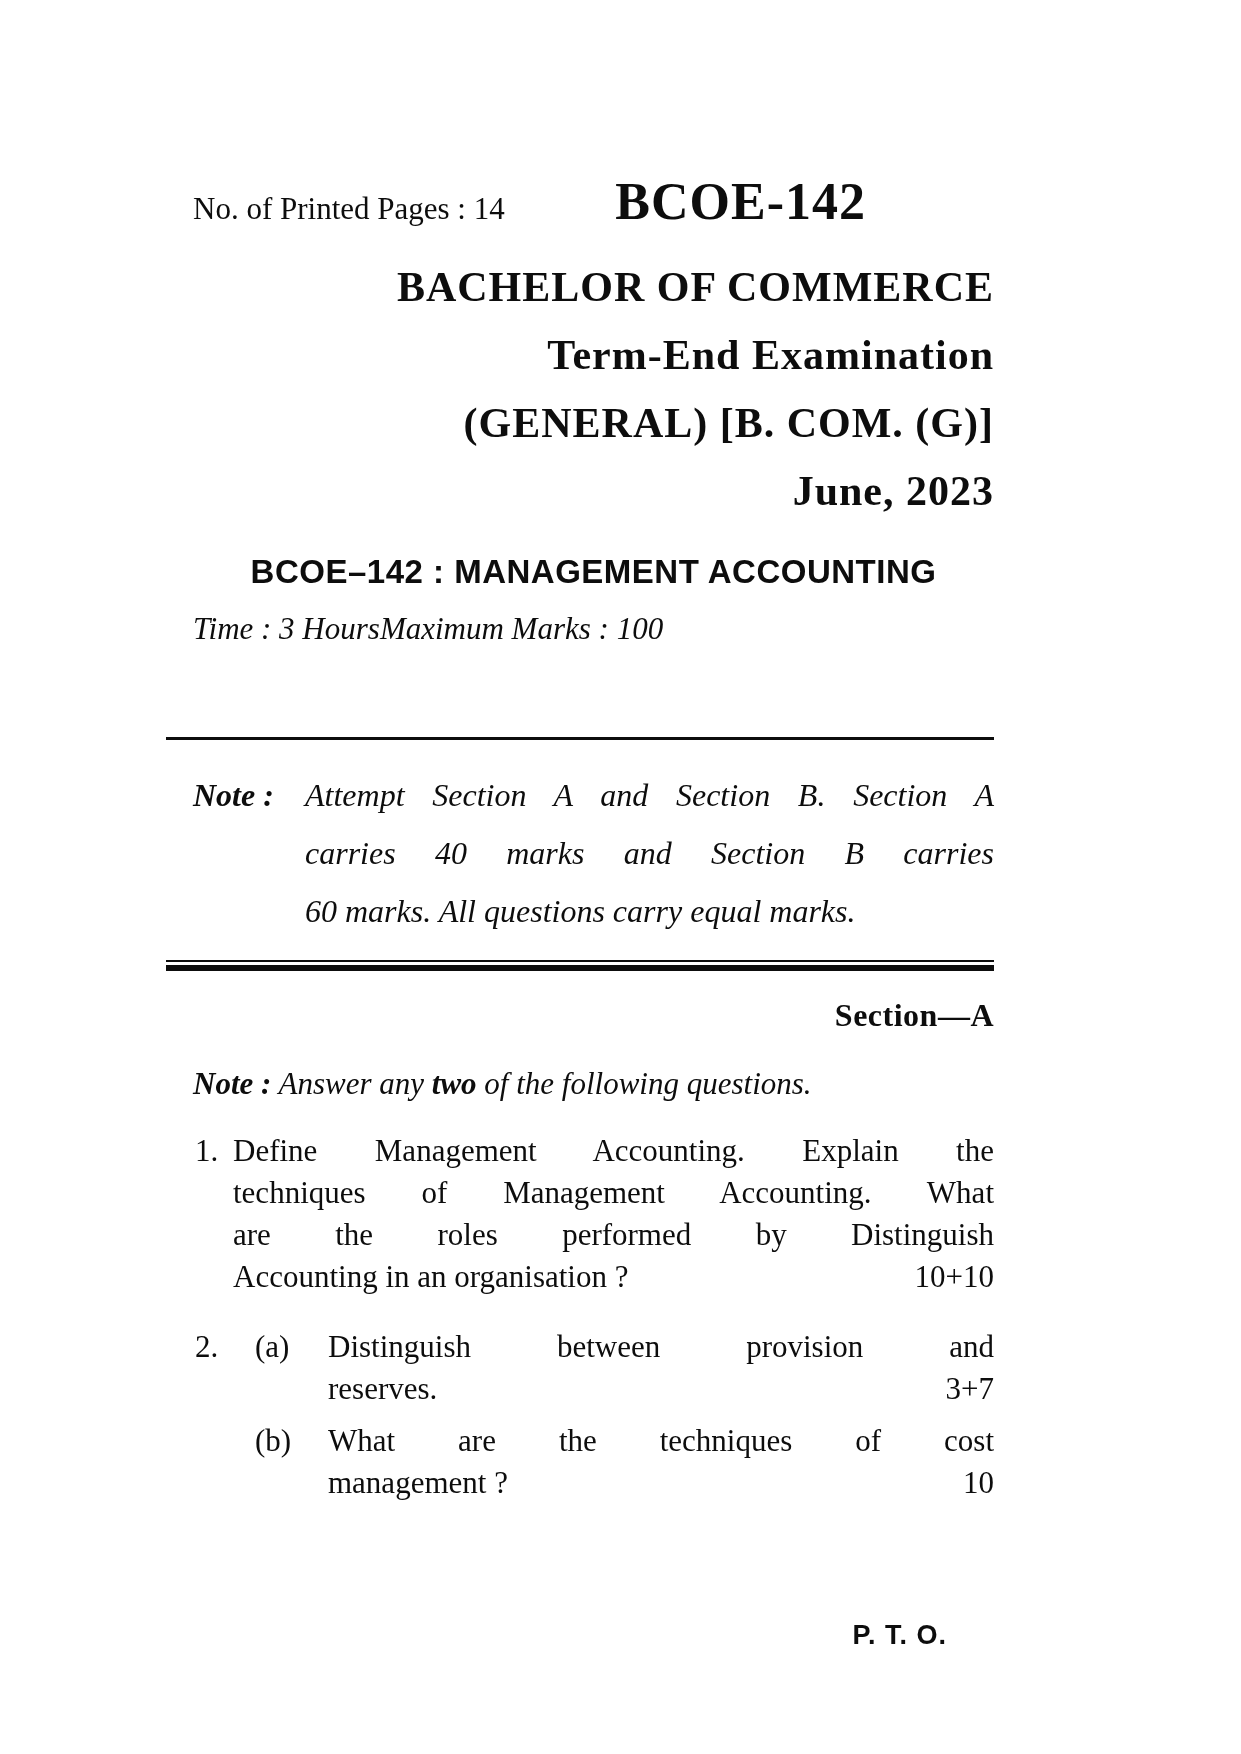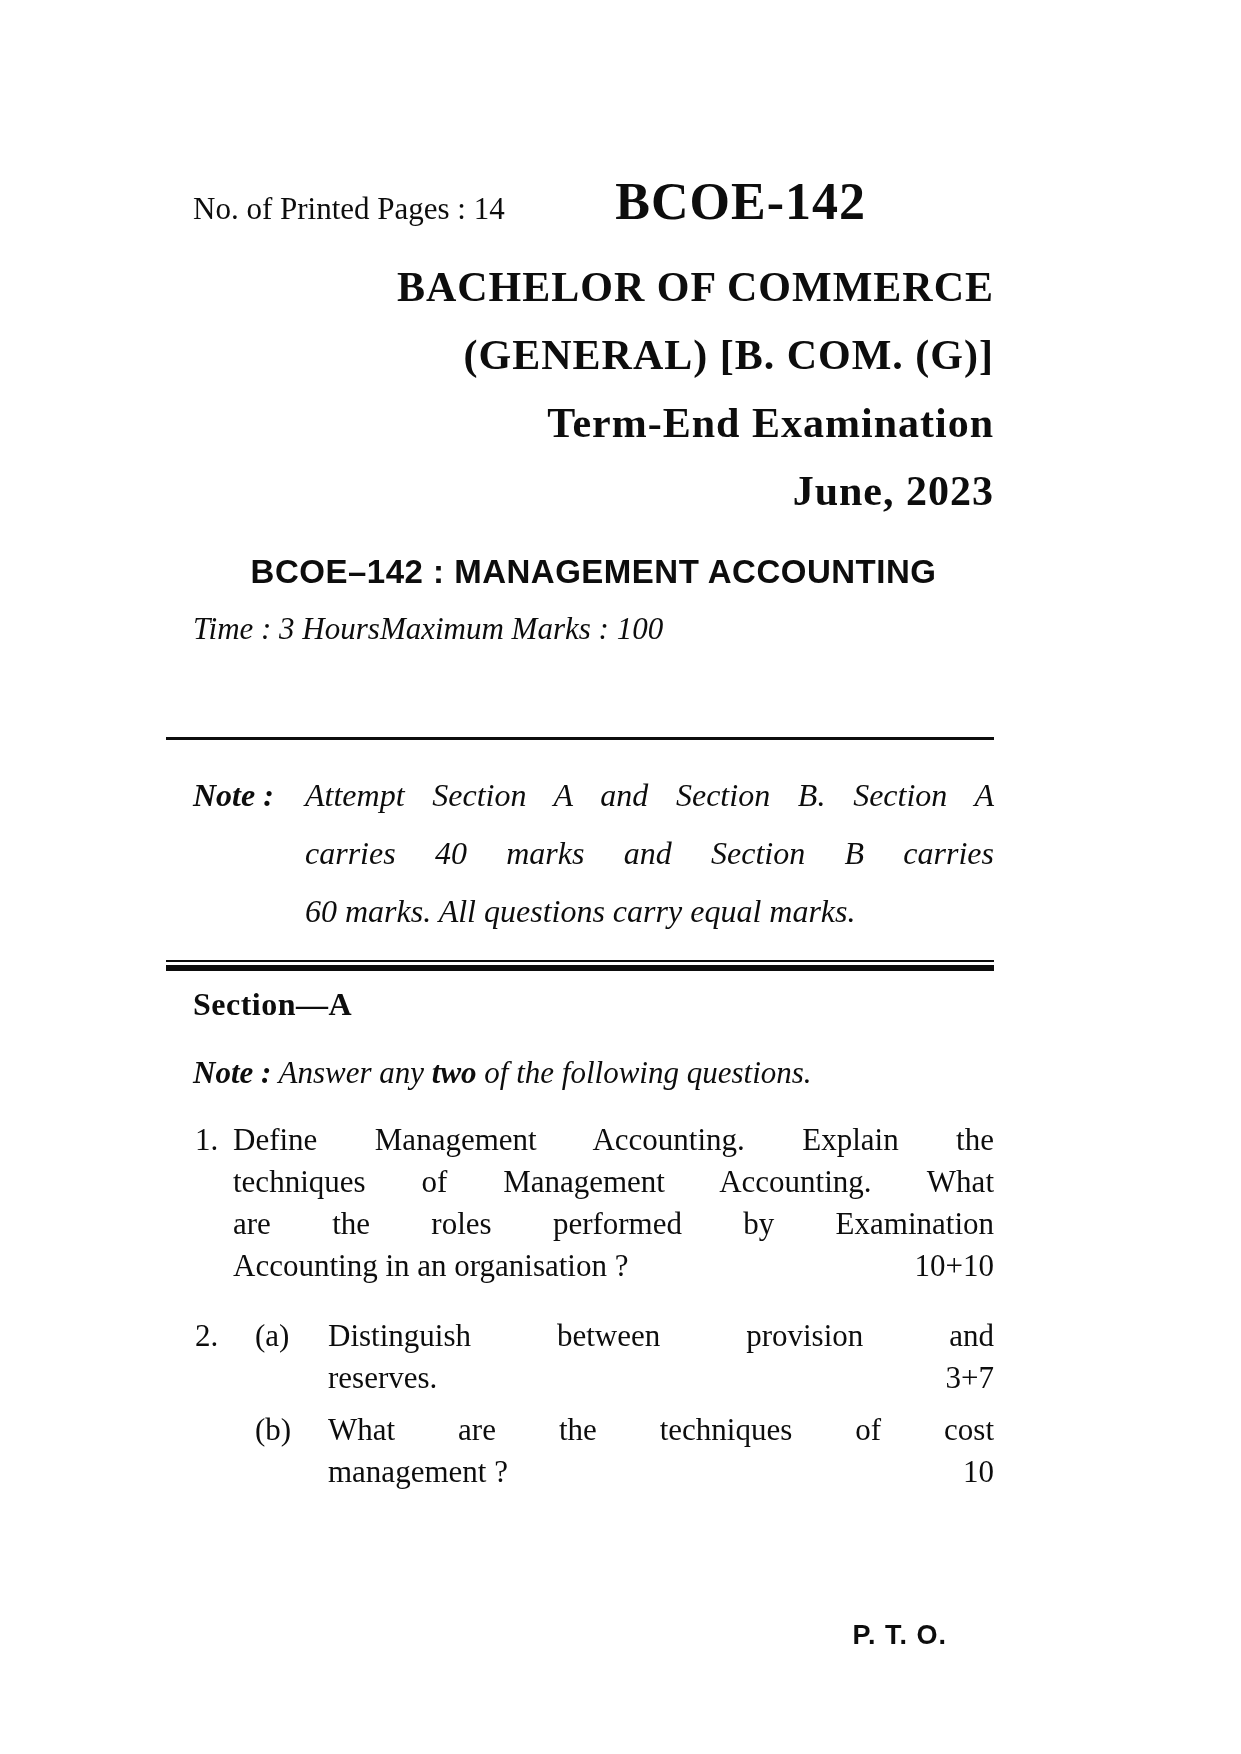--- a/index.html
+++ b/index.html
@@ -88,22 +88,22 @@
     margin: 20px 0 0 -27px;
     width: calc(100% + 27px);
     height: 3px;
     border: none;
     border-top: 2px solid #0d0d0d;
     border-bottom: 6px solid #0d0d0d;
     background: transparent;
   }
 
   .section-heading {
-    margin-top: 15px;
-    text-align: left;
+    margin-top: 26px;
+    text-align: right;
     font-size: 32px;
     font-weight: 700;
     letter-spacing: 0.5px;
   }
   .section-note {
     margin-top: 32px;
     font-style: italic;
     font-size: 31px;
   }
   .section-note .nlabel { font-weight: 700; }
@@ -142,22 +142,22 @@
 
 <div class="page">
 
   <div class="header-row">
     <span class="printed-pages">No. of Printed Pages : 14</span>
     <span class="paper-code">BCOE-142</span>
   </div>
 
   <div class="title-block">
     <div class="title-line">BACHELOR OF COMMERCE</div>
+    <div class="title-line">Term-End Examination</div>
     <div class="title-line">(GENERAL) [B. COM. (G)]</div>
-    <div class="title-line">Term-End Examination</div>
     <div class="title-line">June, 2023</div>
   </div>
 
   <div class="course-line">BCOE–142 : MANAGEMENT ACCOUNTING</div>
 
   <div class="time-row">
     <span>Time : 3 Hours</span>
     <span>Maximum Marks : 100</span>
   </div>
 
@@ -178,21 +178,21 @@
     <span class="nlabel">Note :</span>
     <span>Answer any</span>
     <span class="emph">two</span><span> of the following questions.</span>
   </div>
 
   <div class="question">
     <span class="qnum">1.</span>
     <div class="qbody">
       <div class="jline">Define Management Accounting. Explain the</div>
       <div class="jline">techniques of Management Accounting. What</div>
-      <div class="jline">are the roles performed by Examination</div>
+      <div class="jline">are the roles performed by Distinguish</div>
       <div class="qline-last">
         <span>Accounting in an organisation ?</span>
         <span class="qmarks">10+10</span>
       </div>
     </div>
   </div>
 
   <div class="question">
     <span class="qnum">2.</span>
     <div class="qbody">

